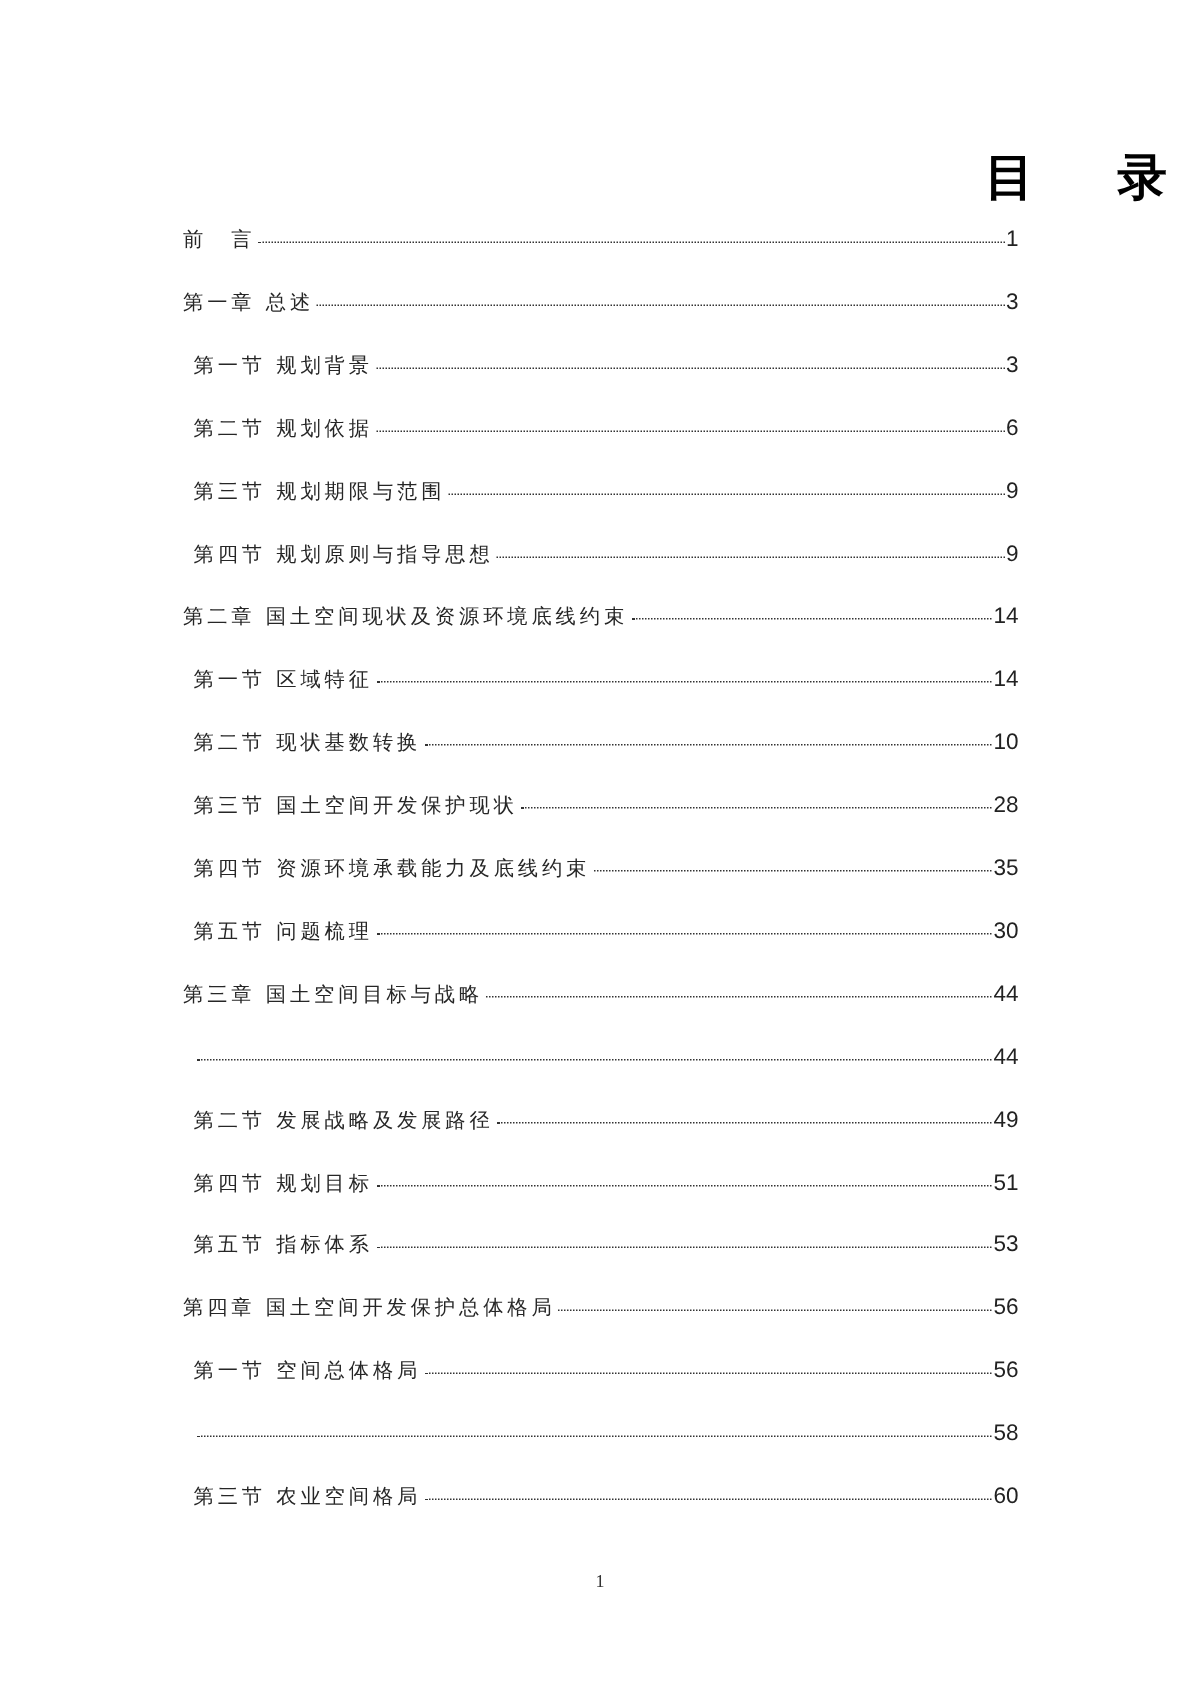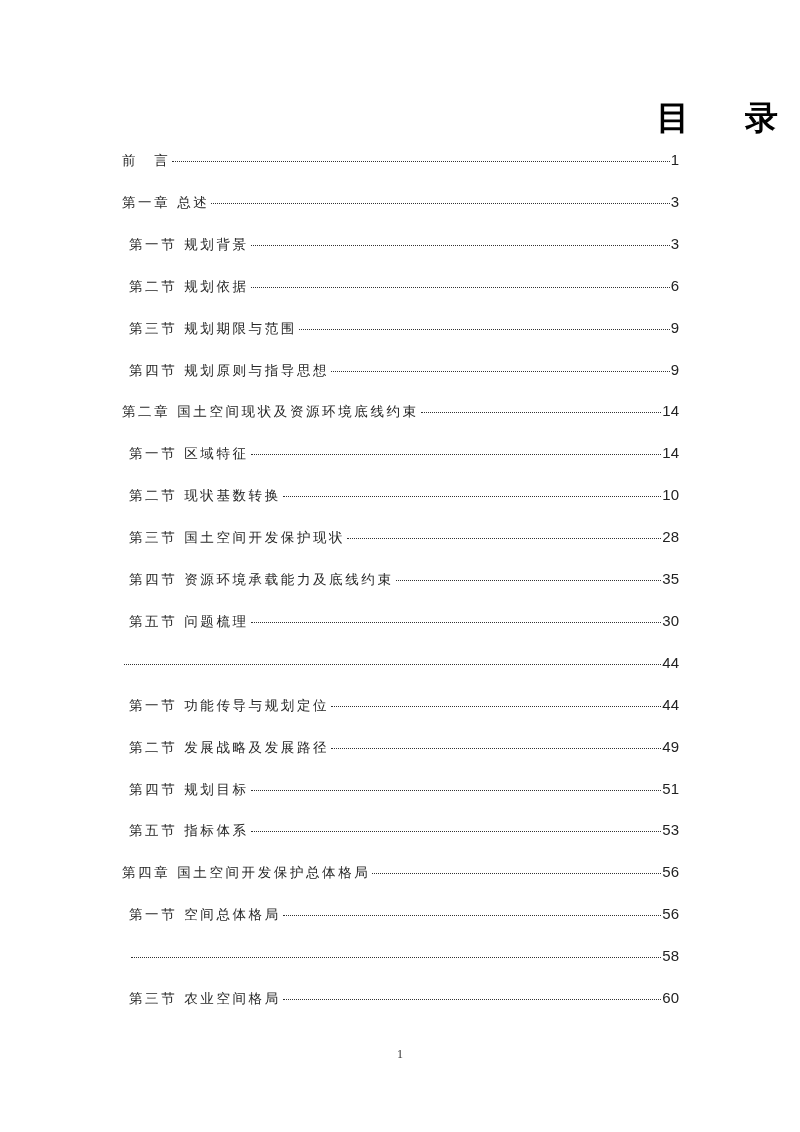--- a/index.html
+++ b/index.html
@@ -146,25 +146,25 @@
       <span class="toc-label">第四节 资源环境承载能力及底线约束</span>
       <span class="toc-leader"></span>
       <span class="toc-page">35</span>
     </div>
     <div class="toc-row level-2" style="top:460.9px">
       <span class="toc-label">第五节 问题梳理</span>
       <span class="toc-leader"></span>
       <span class="toc-page">30</span>
     </div>
     <div class="toc-row level-1" style="top:502.8px">
+      <span class="toc-label">第三章 国土空间目标与战略</span>
       <span class="toc-leader"></span>
       <span class="toc-page">44</span>
     </div>
     <div class="toc-row level-2" style="top:544.7px">
-      <span class="toc-label">第一节 功能传导与规划定位</span>
       <span class="toc-leader"></span>
       <span class="toc-page">44</span>
     </div>
     <div class="toc-row level-2" style="top:586.6px">
       <span class="toc-label">第二节 发展战略及发展路径</span>
       <span class="toc-leader"></span>
       <span class="toc-page">49</span>
     </div>
     <div class="toc-row level-2" style="top:628.5px">
       <span class="toc-label">第四节 规划目标</span>

